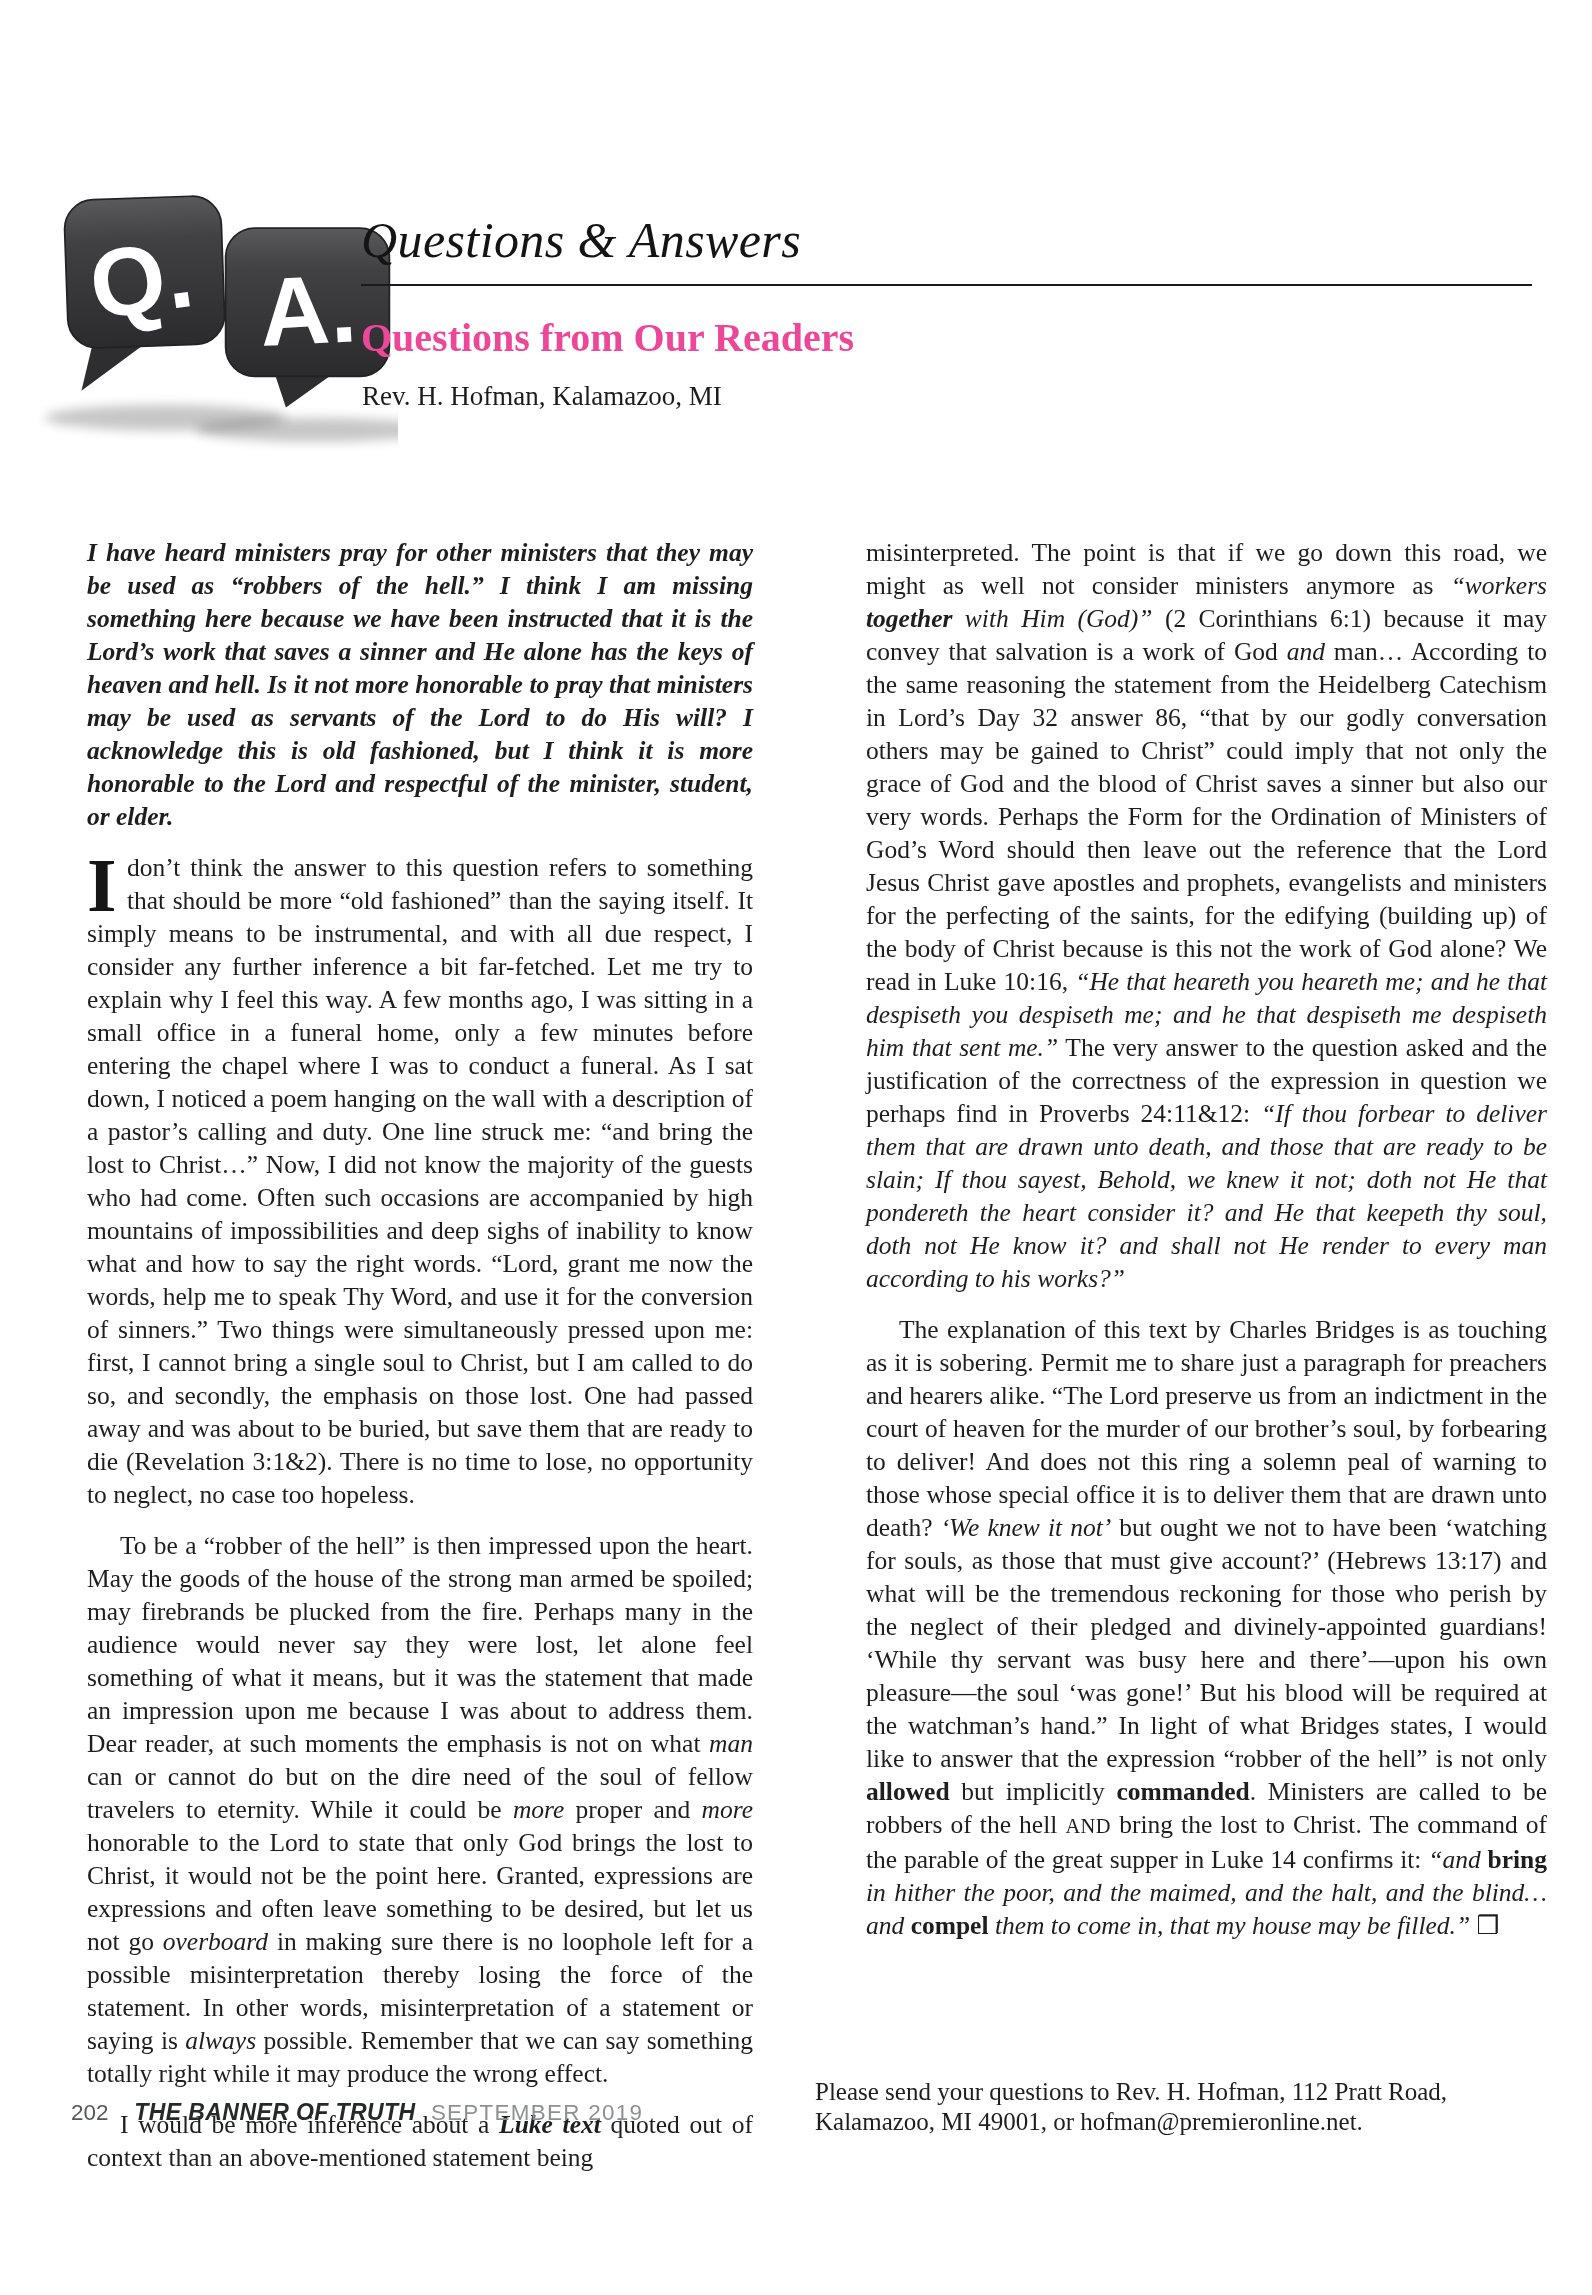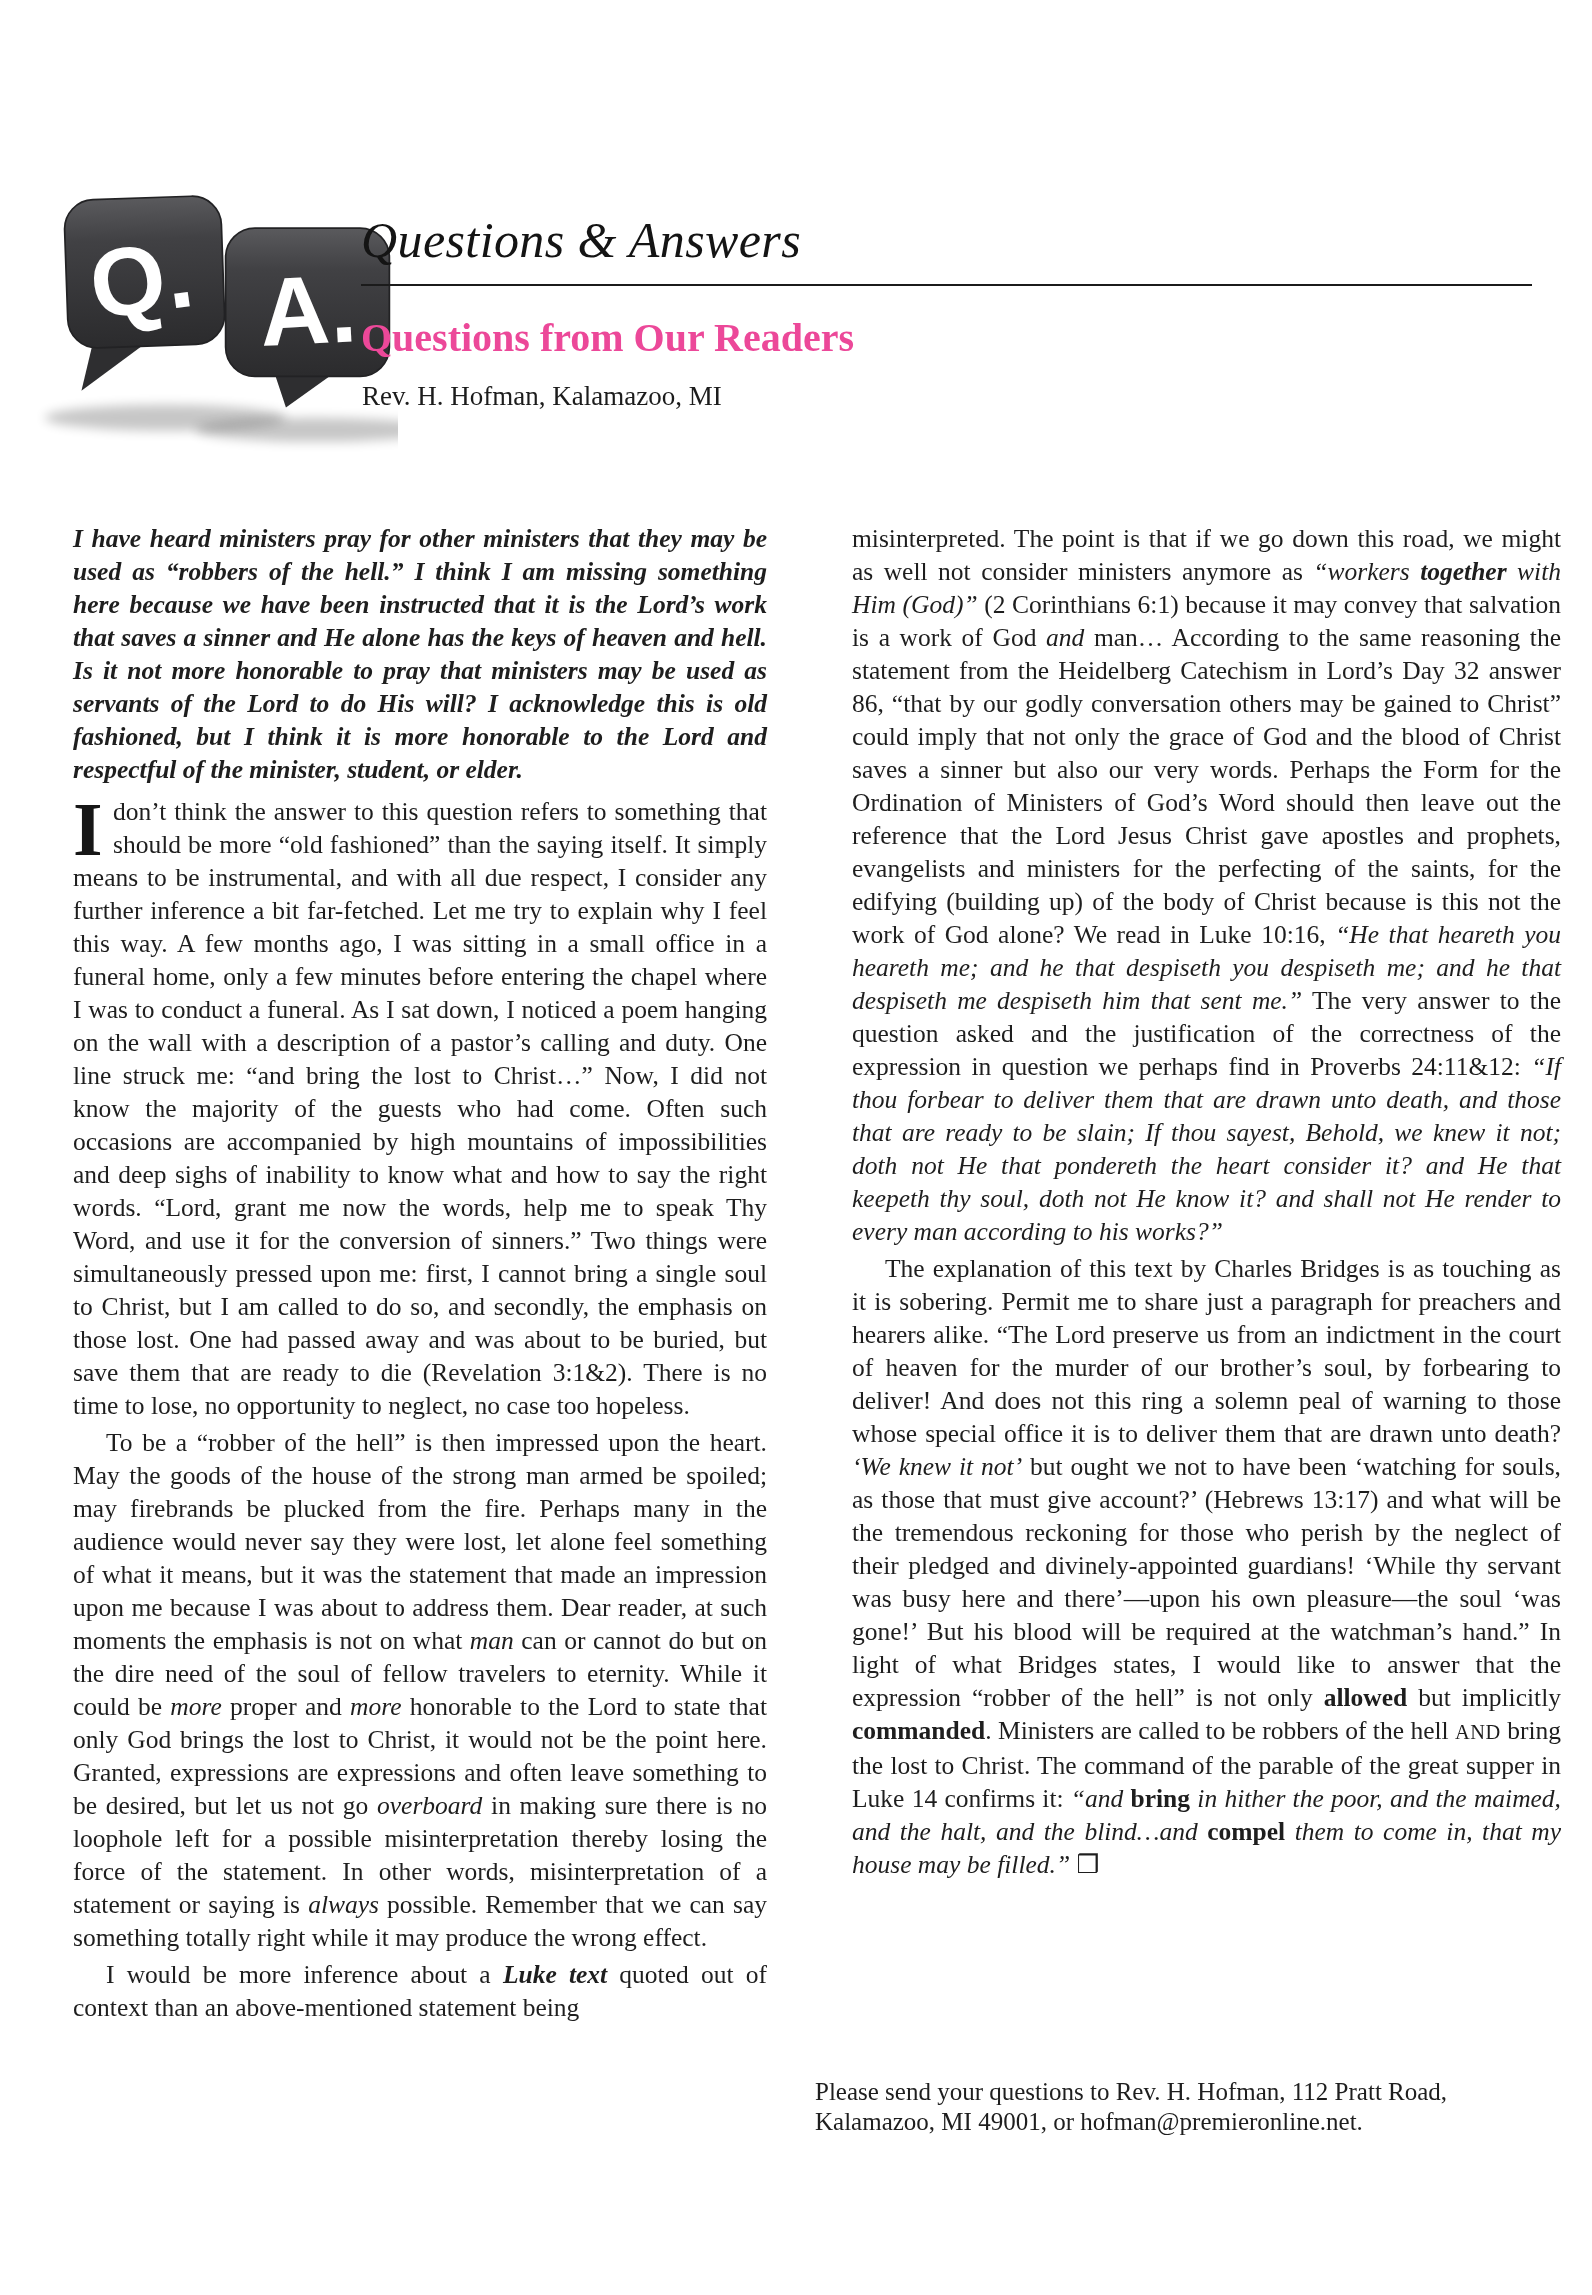--- a/index.html
+++ b/index.html
@@ -27,21 +27,21 @@
   }
   .byline{
     position:absolute;left:362px;top:381px;
     font-size:27px;color:#1c1c1c;white-space:nowrap;
   }
   
   .column{position:absolute;top:518px;}
   .col-left{left:69px;width:702px;}
   .col-right{left:848px;width:717px;}
   .column p{
-    margin:4px;text-align:justify;
+    margin:18px;text-align:justify;
     font-size:25.5px;line-height:33px;color:#1e1e1e;
   }
   .p-question{
     font-weight:bold;font-style:italic;color:#0e0e0e;margin-bottom:8.6px !important;
   }
   .p-indent{text-indent:33px;}
   .dropcap{
     float:left;font-weight:bold;font-size:76px;line-height:60px;
     padding:4.3px 10.4px 0 0;color:#161616;
   }
@@ -107,15 +107,20 @@
       <p class="p-indent"><span>To be a “robber of the hell” is then impressed upon the heart. May the goods of the house of the strong man armed be spoiled; may firebrands be plucked from the fire. Perhaps many in the audience would never say they were lost, let alone feel something of what it means, but it was the statement that made an impression upon me because I was about to address them. Dear reader, at such moments the emphasis is not on what </span><span class="seg-i">man</span><span> can or cannot do but on the dire need of the soul of fellow travelers to eternity. While it could be </span><span class="seg-i">more</span><span> proper and </span><span class="seg-i">more</span><span> honorable to the Lord to state that only God brings the lost to Christ, it would not be the point here. Granted, expressions are expressions and often leave something to be desired, but let us not go </span><span class="seg-i">overboard</span><span> in making sure there is no loophole left for a possible misinterpretation thereby losing the force of the statement. In other words, misinterpretation of a statement or saying is </span><span class="seg-i">always</span><span> possible. Remember that we can say something totally right while it may produce the wrong effect.</span></p>
       <p class="p-indent"><span>I would be more inference about a </span><span class="seg-bi">Luke text</span><span> quoted out of context than an above-mentioned statement being</span></p>
     </div>
   <div class="column col-right">
       <p class="p-plain"><span>misinterpreted. The point is that if we go down this road, we might as well not consider ministers anymore as </span><span class="seg-i">“workers </span><span class="seg-bi">together</span><span class="seg-i"> with Him (God)”</span><span> (2 Corinthians 6:1) because it may convey that salvation is a work of God </span><span class="seg-i">and</span><span> man… According to the same reasoning the statement from the Heidelberg Catechism in Lord’s Day 32 answer 86, “that by our godly conversation others may be gained to Christ” could imply that not only the grace of God and the blood of Christ saves a sinner but also our very words. Perhaps the Form for the Ordination of Ministers of God’s Word should then leave out the reference that the Lord Jesus Christ gave apostles and prophets, evangelists and ministers for the perfecting of the saints, for the edifying (building up) of the body of Christ because is this not the work of God alone? We read in Luke 10:16, </span><span class="seg-i">“He that heareth you heareth me; and he that despiseth you despiseth me; and he that despiseth me despiseth him that sent me.”</span><span> The very answer to the question asked and the justification of the correctness of the expression in question we perhaps find in Proverbs 24:11&amp;12: </span><span class="seg-i">“If thou forbear to deliver them that are drawn unto death, and those that are ready to be slain; If thou sayest, Behold, we knew it not; doth not He that pondereth the heart consider it? and He that keepeth thy soul, doth not He know it? and shall not He render to every man according to his works?”</span></p>
       <p class="p-indent"><span>The explanation of this text by Charles Bridges is as touching as it is sobering. Permit me to share just a paragraph for preachers and hearers alike. “The Lord preserve us from an indictment in the court of heaven for the murder of our brother’s soul, by forbearing to deliver! And does not this ring a solemn peal of warning to those whose special office it is to deliver them that are drawn unto death? </span><span class="seg-i">‘We knew it not’</span><span> but ought we not to have been ‘watching for souls, as those that must give account?’ (Hebrews 13:17) and what will be the tremendous reckoning for those who perish by the neglect of their pledged and divinely-appointed guardians! ‘While thy servant was busy here and there’—upon his own pleasure—the soul ‘was gone!’ But his blood will be required at the watchman’s hand.” In light of what Bridges states, I would like to answer that the expression “robber of the hell” is not only </span><span class="seg-b">allowed</span><span> but implicitly </span><span class="seg-b">commanded</span><span>. Ministers are called to be robbers of the hell </span><span class="seg-sc">AND</span><span> bring the lost to Christ. The command of the parable of the great supper in Luke 14 confirms it: </span><span class="seg-i">“and </span><span class="seg-b">bring</span><span class="seg-i"> in hither the poor, and the maimed, and the halt, and the blind…and </span><span class="seg-b">compel</span><span class="seg-i"> them to come in, that my house may be filled.”</span><span>  ❒</span></p>
     </div>
 
   <div class="note">Please send your questions to Rev. H. Hofman, 112 Pratt Road, Kalamazoo, MI 49001, or hofman@premieronline.net.</div>
 
+  <div class="footer">
+    <span class="page-num">202</span>
+    <span class="mag">THE BANNER OF TRUTH</span>
+    <span class="issue">SEPTEMBER 2019</span>
+  </div>
 
 </div>
 
 
 </body></html>

